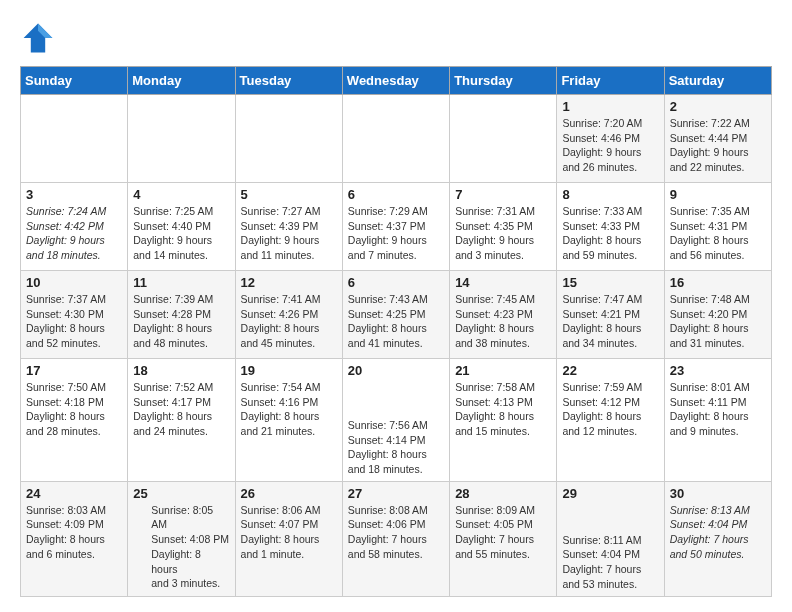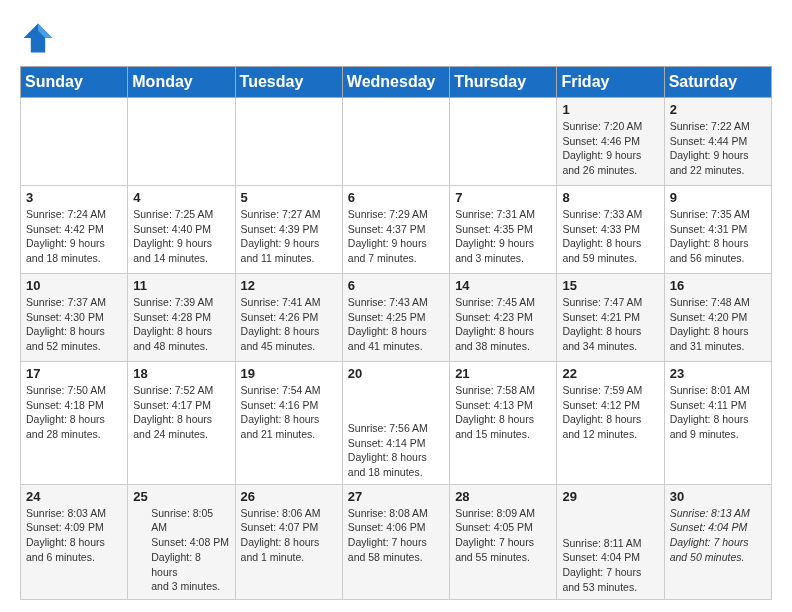--- a/index.html
+++ b/index.html
@@ -47,21 +47,21 @@
     .calendar {
       width: 100%;
       border-collapse: collapse;
       font-size: 11px;
     }
     .calendar thead th {
       background-color: #1a6fc4;
       color: #fff;
       padding: 6px 4px;
       text-align: left;
-      font-size: 16px;
+      font-size: 13px;
       font-weight: bold;
       border: 1px solid #aaa;
     }
     .calendar tbody td {
       border: 1px solid #ccc;
       vertical-align: top;
       padding: 4px 5px;
       min-height: 80px;
       height: 88px;
       width: calc(100% / 7);
@@ -135,21 +135,21 @@
           <div class="day-number">2</div>
           <div class="day-info" style="white-space: pre-line;">Sunrise: 7:22 AM
 Sunset: 4:44 PM
 Daylight: 9 hours
 and 22 minutes.</div>
         </td>
       </tr>
       <tr>
         <td>
           <div class="day-number">3</div>
-          <div class="day-info" style="white-space: pre-line;">Sunrise: 7:24 AM
+          <div class="day-info" style="white-space: pre-line; font-style: italic;">Sunrise: 7:24 AM
 Sunset: 4:42 PM
 Daylight: 9 hours
 and 18 minutes.</div>
         </td>
         <td>
           <div class="day-number">4</div>
           <div class="day-info" style="white-space: pre-line;">Sunrise: 7:25 AM
 Sunset: 4:40 PM
 Daylight: 9 hours
 and 14 minutes.</div>

